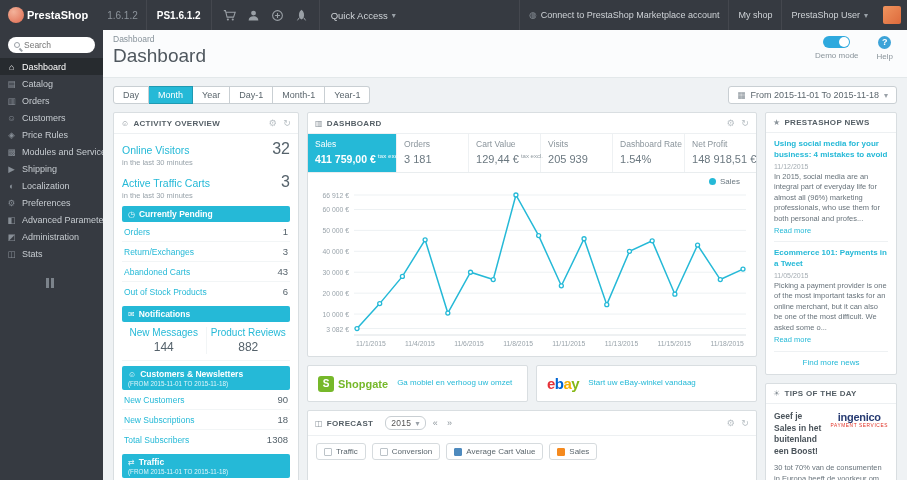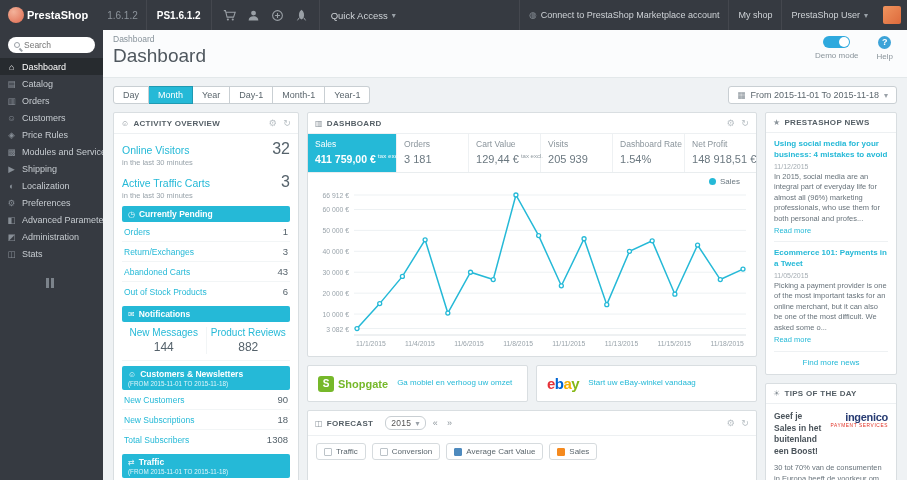--- a/index.html
+++ b/index.html
@@ -126,21 +126,21 @@
   .news-body{padding:6px 8px 7px}
   .article-title{display:block;color:#25b9d7;font-weight:bold;font-size:8px;line-height:1.35;cursor:pointer}
   .article-date{font-size:7px;color:#a5adb3;margin:2px 0}
   .article-excerpt{font-size:7.5px;color:#68737b;line-height:1.4}
   .read-more{display:inline-block;color:#25b9d7;font-size:7.5px;margin-top:2px;cursor:pointer}
   .article-sep{border-top:1px solid #eef1f3;margin:6px 0 6px}
   .news-footer{border-top:1px solid #eef1f3;margin-top:7px;padding-top:6px;text-align:center;font-size:8px;color:#25b9d7;cursor:pointer}
   .tips-body{padding:7px 8px}
   .tips-top{display:flex;gap:6px;align-items:flex-start}
   .tips-headline{flex:1;font-size:8.5px;font-weight:bold;color:#4b545b;line-height:1.35}
-  .ingenico{text-align:right;flex:none;cursor:pointer}
+  .ingenico{text-align:center;flex:none;cursor:pointer}
   .ing-name{font-size:11px;font-weight:bold;color:#283c73;letter-spacing:-.3px}
   .ing-sub{font-size:4.8px;color:#e03226;letter-spacing:.6px}
   .tips-text{font-size:7.5px;color:#68737b;line-height:1.45;margin-top:6px}
 </style>
 </head>
 <body>
 
 <div class="topbar">
   <div class="brand">
     <span class="logo-circle"></span>

